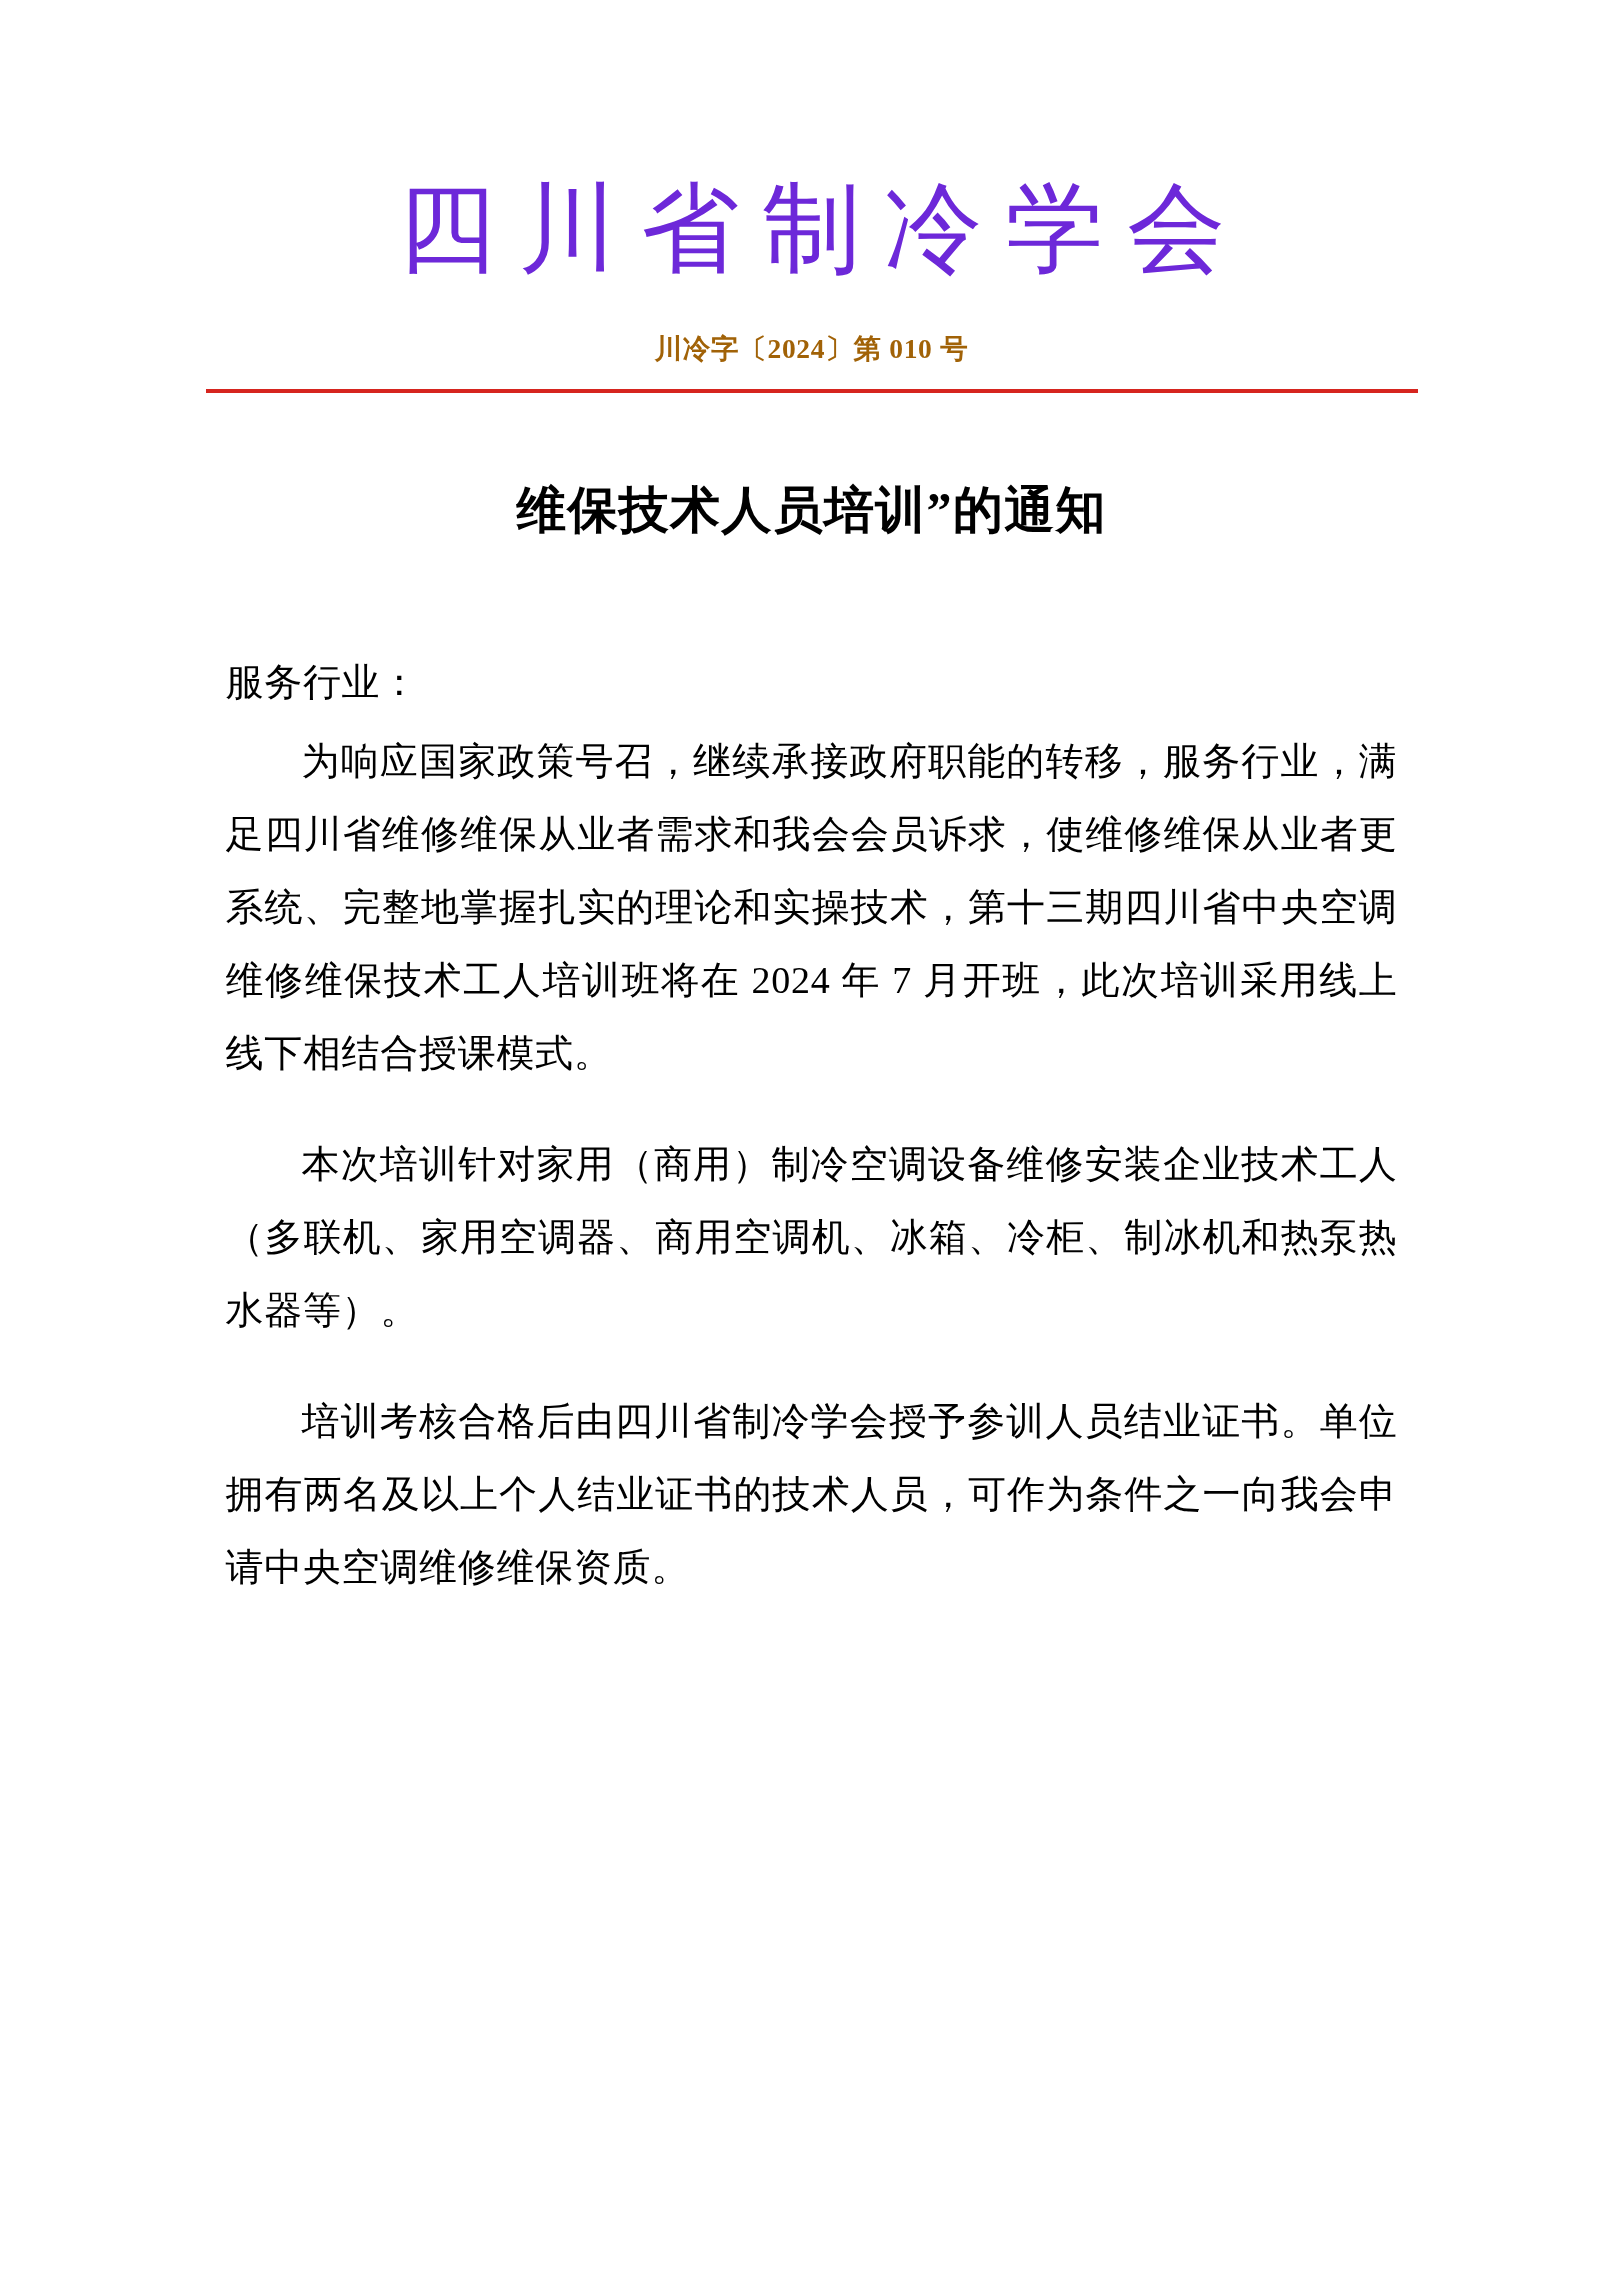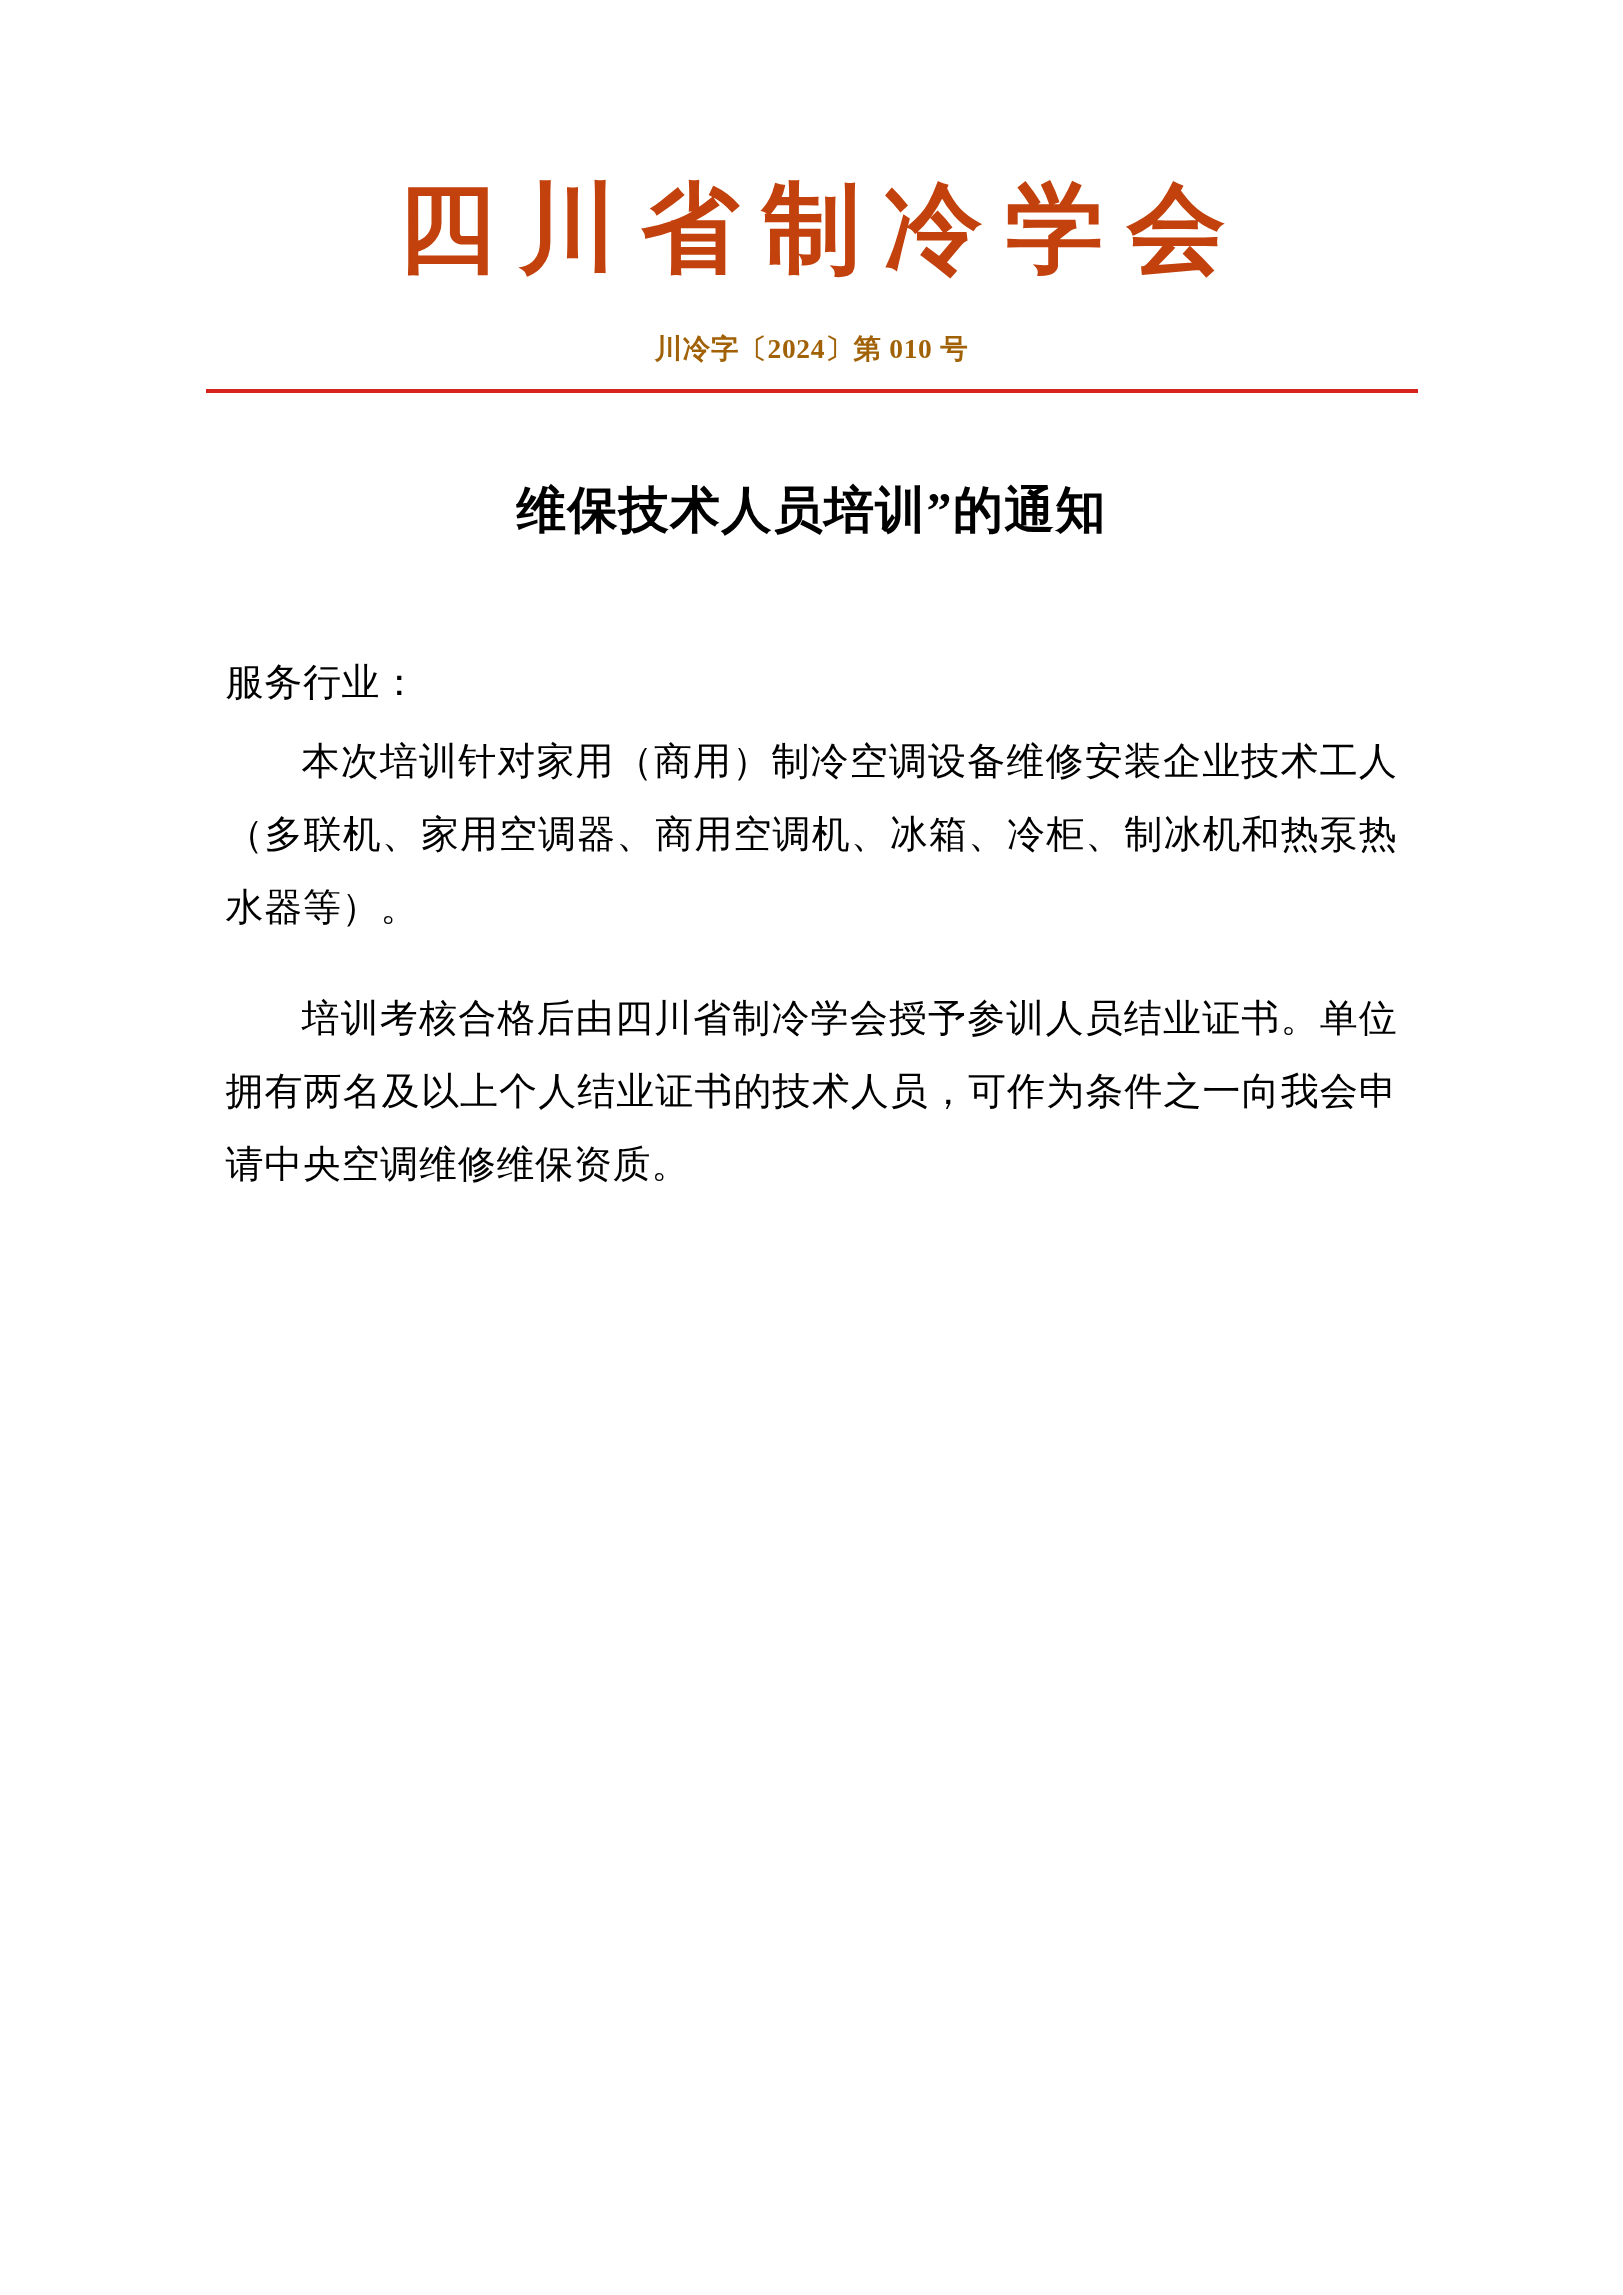--- a/index.html
+++ b/index.html
@@ -24,23 +24,23 @@
     position: relative;
   }
 
   
   .letterhead {
     margin-top: 173px;
     text-align: center;
   }
 
   .org-title {
-    color: #c2410c;
+    color: #6d28d9;
     font-family: "Liberation Serif", "DejaVu Serif", serif;
-    font-weight: 700;
+    font-weight: 400;
     font-size: 98px;
     line-height: 1.15;
     letter-spacing: 23.6px;
     padding-left: 23.6px; 
     white-space: nowrap;
   }
 
   .doc-number {
     margin-top: 45px;
     font-size: 27.5px;
@@ -108,20 +108,21 @@
   </div>
 
   <div class="doc-title">
     <span class="line2">维保技术人员培训”的通知</span>
   </div>
 
   <div class="body-wrap">
 
     <div class="salutation">服务行业：</div>
 
+    <p class="para">为响应国家政策号召，继续承接政府职能的转移，服务行业，满足四川省维修维保从业者需求和我会会员诉求，使维修维保从业者更系统、完整地掌握扎实的理论和实操技术，第十三期四川省中央空调维修维保技术工人培训班将在 2024 年 7 月开班，此次培训采用线上线下相结合授课模式。</p>
 
     <p class="para">本次培训针对家用（商用）制冷空调设备维修安装企业技术工人（多联机、家用空调器、商用空调机、冰箱、冷柜、制冰机和热泵热水器等）。</p>
 
     <p class="para">培训考核合格后由四川省制冷学会授予参训人员结业证书。单位拥有两名及以上个人结业证书的技术人员，可作为条件之一向我会申请中央空调维修维保资质。</p>
 
   </div>
 
 </div>
 
 

